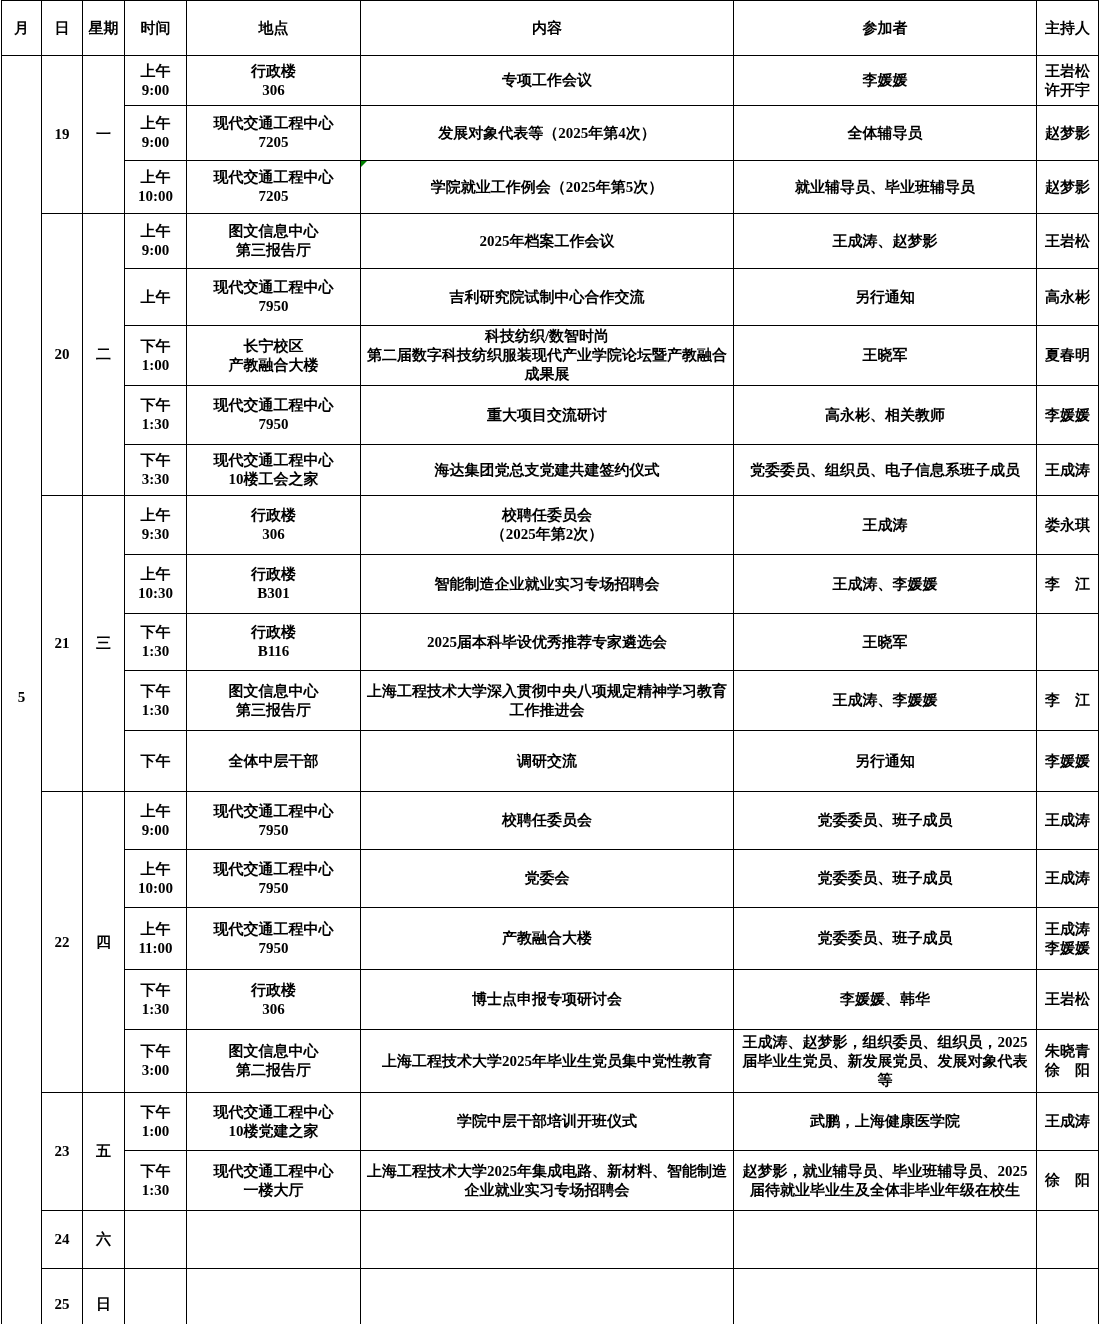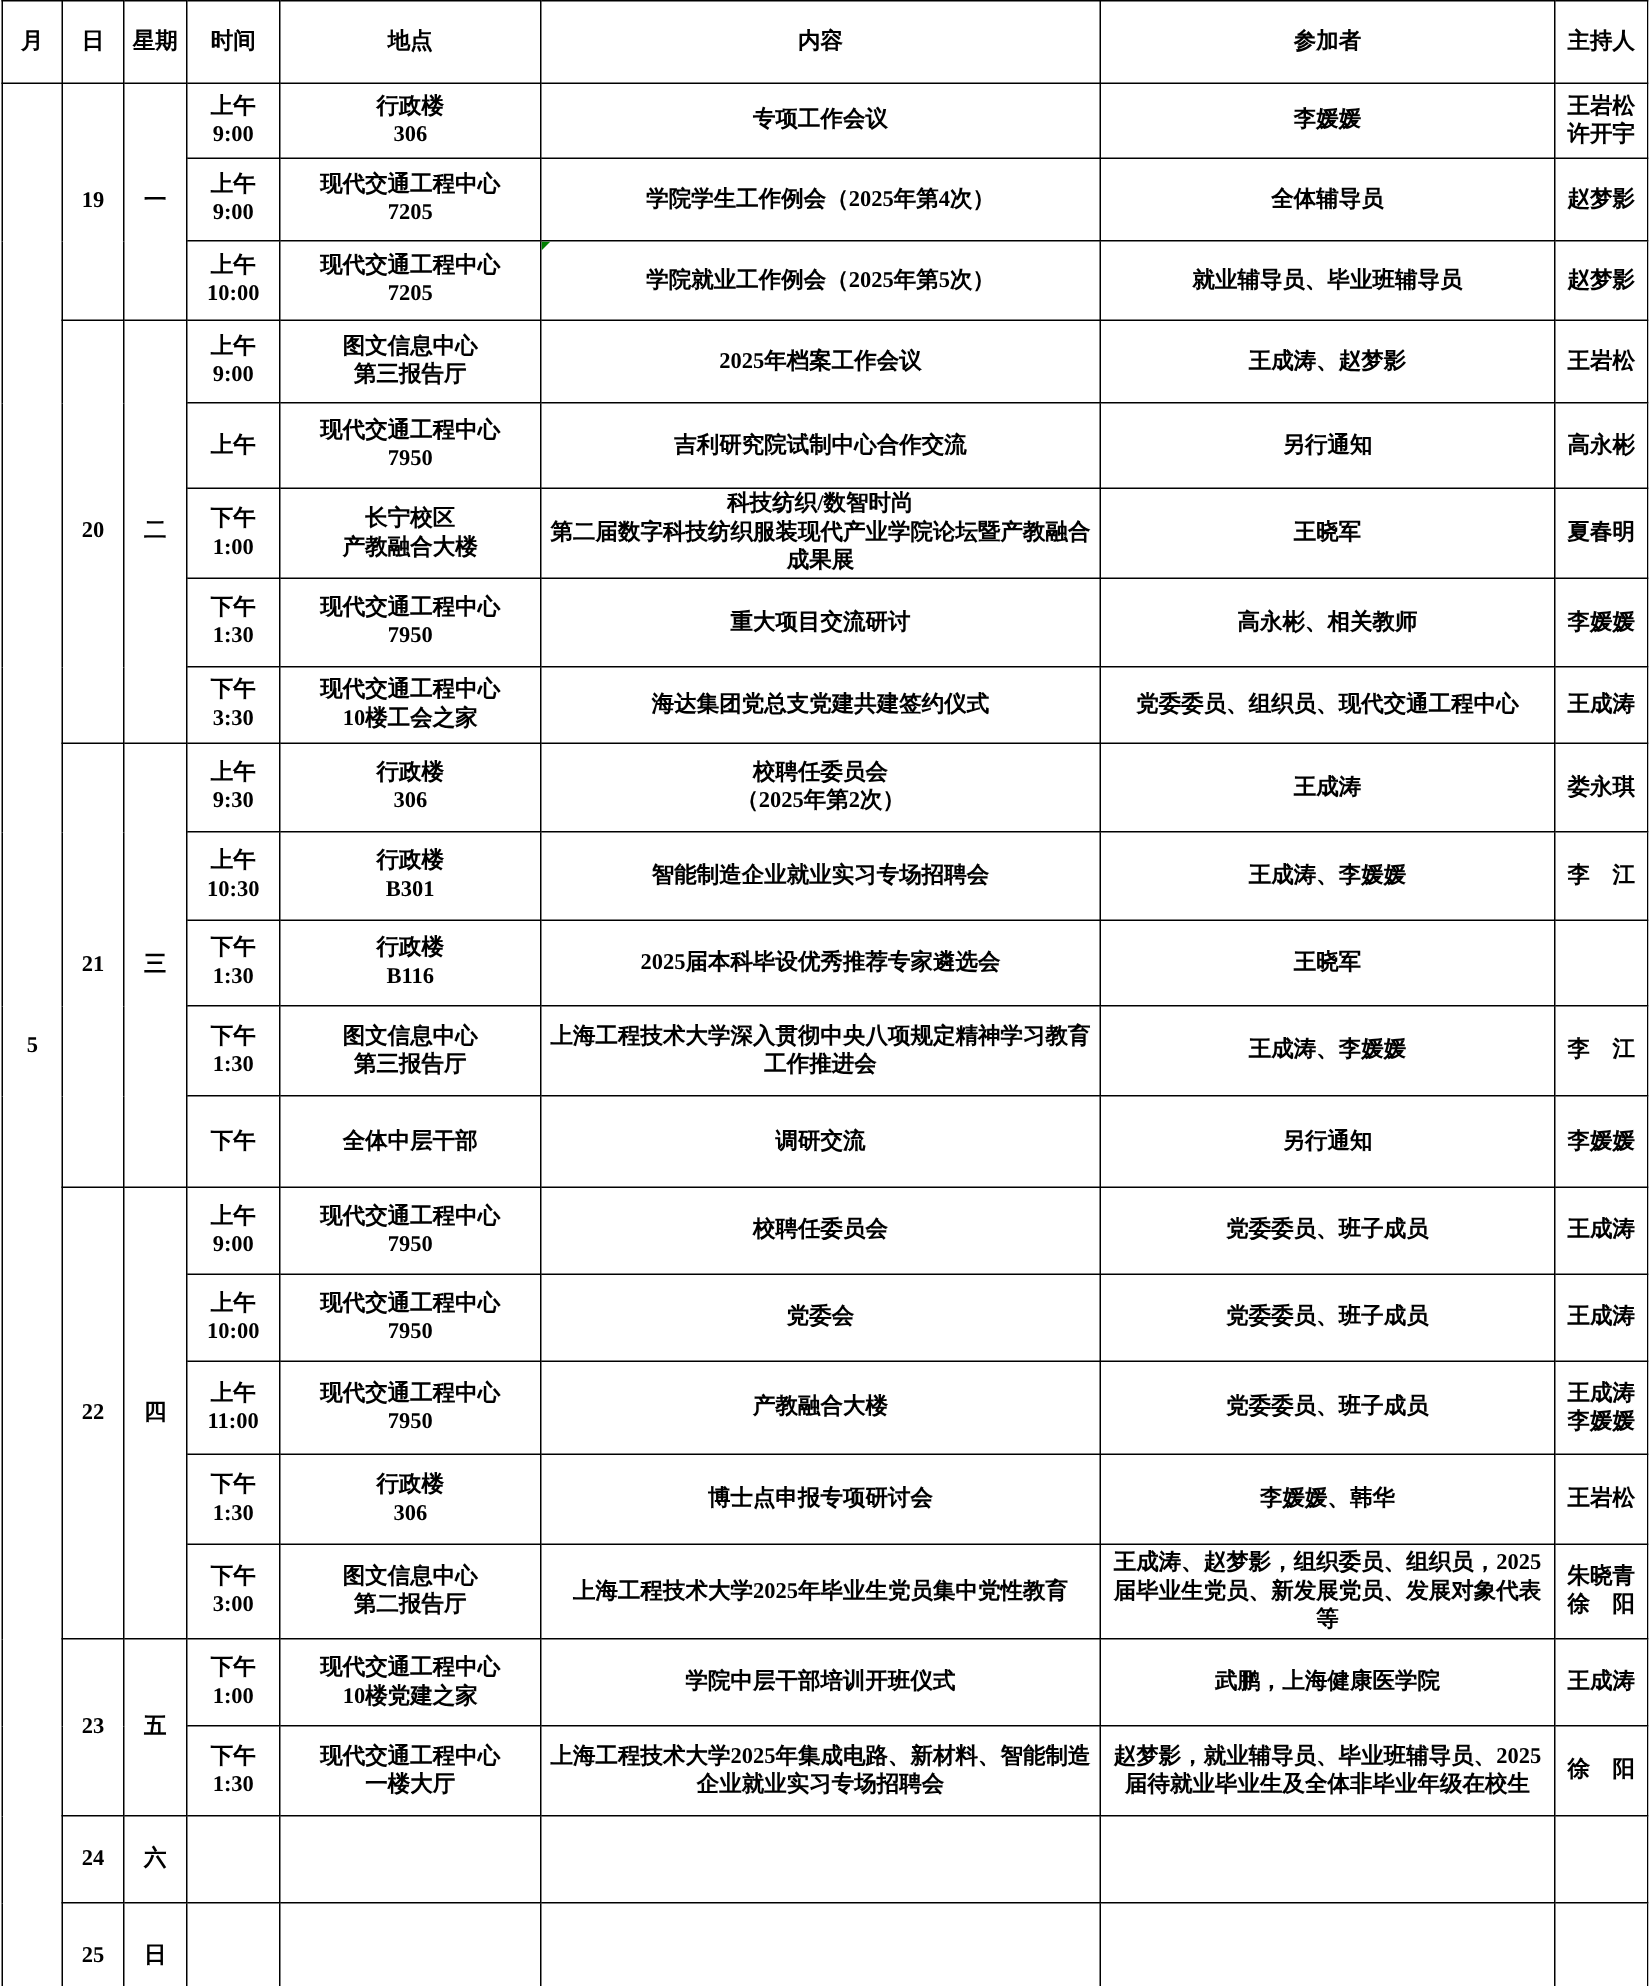--- a/index.html
+++ b/index.html
@@ -91,21 +91,21 @@
     <td class="content-cell">专项工作会议</td>
     <td>李媛媛</td>
     <td>王岩松
 许开宇</td>
   </tr>
   <tr style="height:55px">
     <td>上午
 9:00</td>
     <td>现代交通工程中心
 7205</td>
-    <td class="content-cell">学院学生工作例会（2025年第4次）</td>
+    <td class="content-cell">发展对象代表等（2025年第4次）</td>
     <td>全体辅导员</td>
     <td>赵梦影</td>
   </tr>
   <tr style="height:53px">
     <td>上午
 10:00</td>
     <td>现代交通工程中心
 7205</td>
     <td class="content-cell"><span class="comment-tri"></span><span>学院就业工作例会（2025年第5次）</span></td>
     <td>就业辅导员、毕业班辅导员</td>
@@ -149,21 +149,21 @@
     <td class="content-cell">重大项目交流研讨</td>
     <td>高永彬、相关教师</td>
     <td>李媛媛</td>
   </tr>
   <tr style="height:51px">
     <td>下午
 3:30</td>
     <td>现代交通工程中心
 10楼工会之家</td>
     <td class="content-cell">海达集团党总支党建共建签约仪式</td>
-    <td>党委委员、组织员、现代交通工程中心</td>
+    <td>党委委员、组织员、电子信息系班子成员</td>
     <td>王成涛</td>
   </tr>
 
   <tr style="height:59px">
     <td rowspan="5">21</td>
     <td rowspan="5">三</td>
     <td>上午
 9:30</td>
     <td>行政楼
 306</td>

